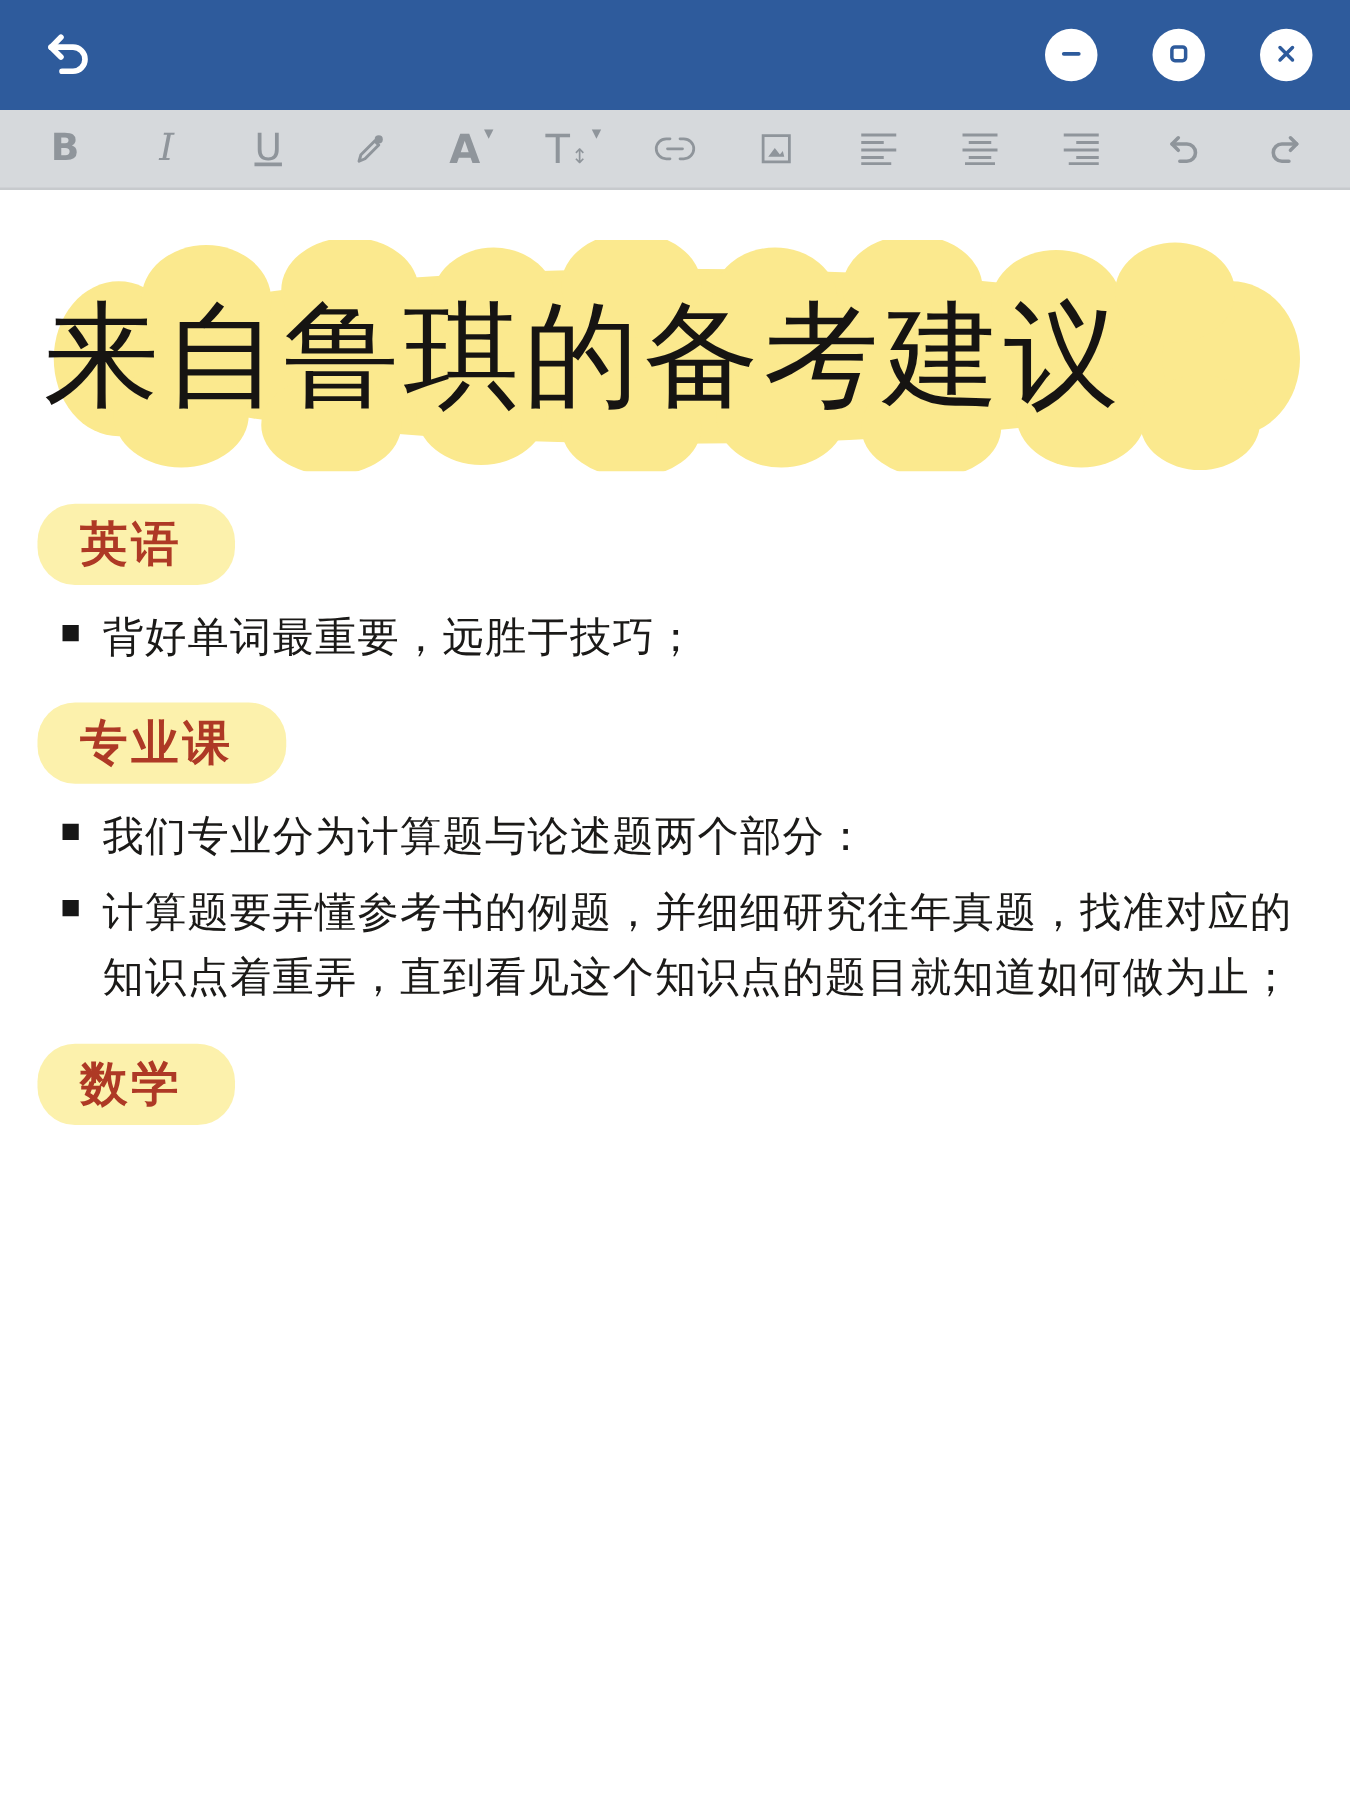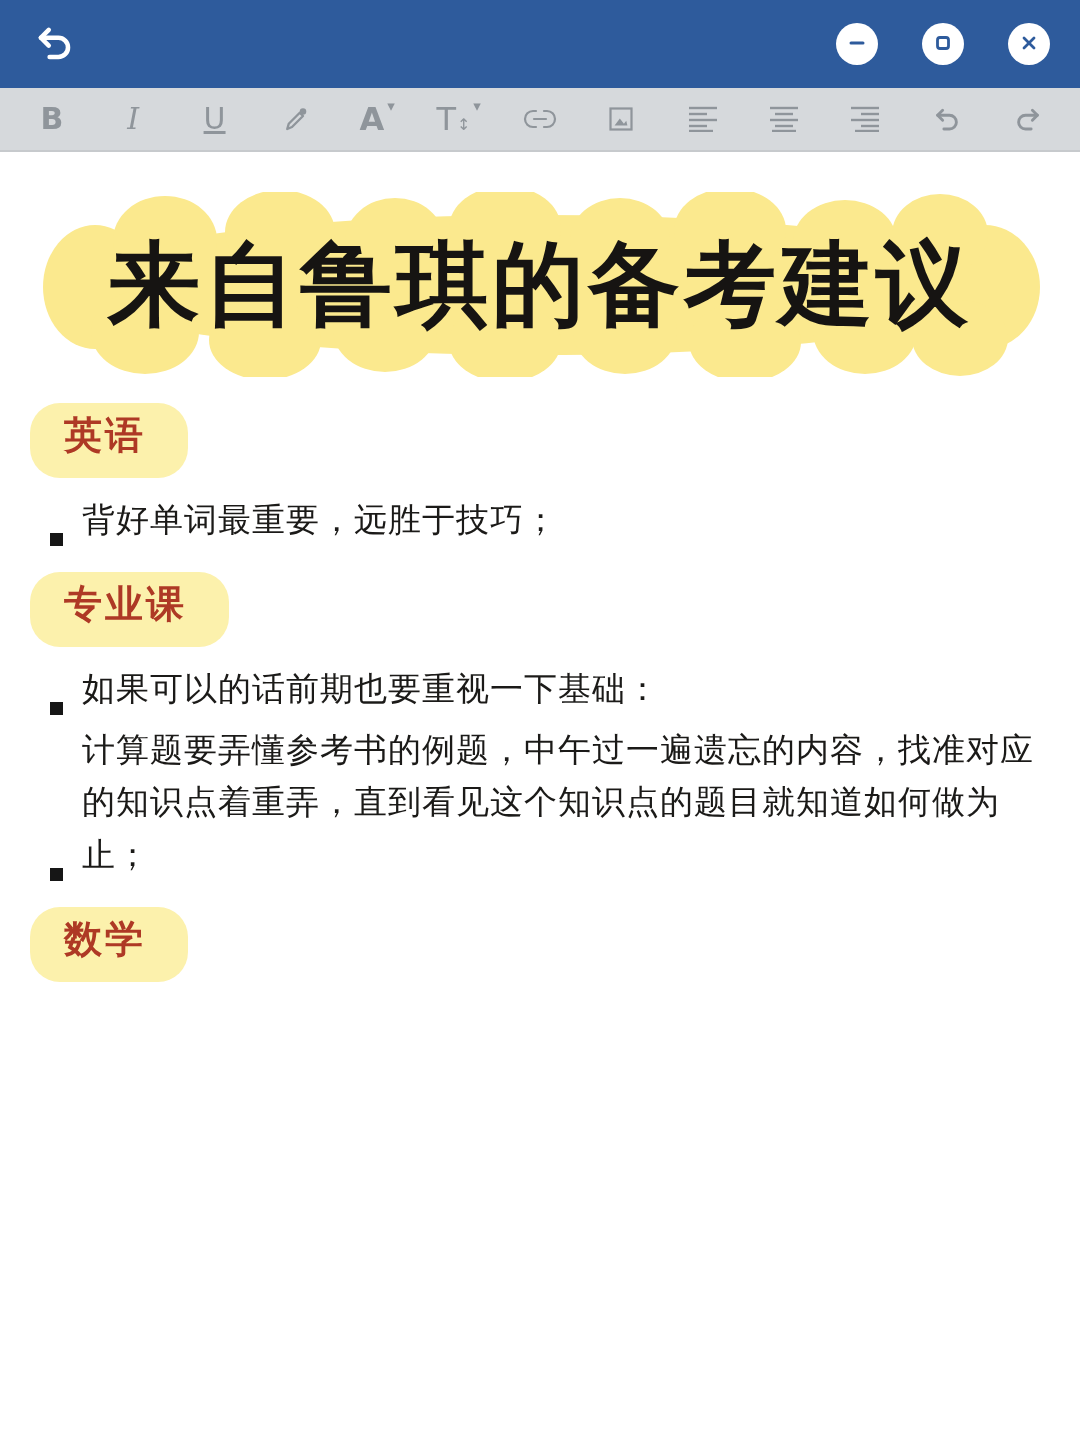--- a/index.html
+++ b/index.html
@@ -48,38 +48,38 @@
   .glyph-t { font-weight: 400; font-size: 32px; }
   .has-caret::after { content: "▾"; font-size: 15px; color: #8F959B; margin-left: 3px; align-self: flex-start; margin-top: 4px; }
   .updown::after { content: "↕"; font-size: 16px; color: #8F959B; margin-left: 1px; }
 
   
   .document { padding: 18px 24px 30px 24px; cursor: text; }
 
   .title-wrap { position: relative; width: 1010px; height: 185px; margin: 22px auto 20px auto; }
   .title-wrap svg.blob { position: absolute; left: 0; top: 0; width: 100%; height: 100%; }
   .doc-title {
-    position: relative; z-index: 1; text-align: center;
-    font-size: 92px; font-weight: 700; color: #161412;
+    position: relative; z-index: 1; text-align: left;
+    font-size: 92px; font-weight: 400; color: #161412;
     line-height: 185px; letter-spacing: 4px; white-space: nowrap;
   }
 
   .doc-section { margin-top: 26px; }
   .pill {
     display: inline-block;
     background: #FCF1AC;
     border-radius: 30px;
-    padding: 7px 42px 17px 34px;
+    padding: 7px 42px 7px 34px;
     margin-left: 6px;
   }
   .pill-label {
     color: #AE3925; font-size: 38px; font-weight: 700; letter-spacing: 3px;
   }
   ul.bullets { list-style: none; margin: 16px 0 0 0; padding: 0 0 0 26px; }
-  li.bullet-item { display: flex; margin: 9px 0; align-items: flex-end; }
+  li.bullet-item { display: flex; margin: 9px 0; }
   .sq {
     flex: none; width: 13px; height: 13px; background: #161616;
     margin: 16px 19px 0 0;
   }
   .bullet-text {
     font-size: 33px; line-height: 1.58; color: #1B1A18;
     letter-spacing: 1px; max-width: 985px;
   }
 </style>
 </head>
@@ -247,25 +247,25 @@
   </section>
 
 
   <section class="doc-section">
     <div class="pill">
       <span class="pill-label">专业课</span>
     </div>
     <ul class="bullets">
       <li class="bullet-item">
         <span class="sq"></span>
-        <span class="bullet-text">如果可以的话前期也要重视一下基础：</span>
+        <span class="bullet-text">我们专业分为计算题与论述题两个部分：</span>
       </li>
       <li class="bullet-item">
         <span class="sq"></span>
-        <span class="bullet-text">计算题要弄懂参考书的例题，中午过一遍遗忘的内容，找准对应的知识点着重弄，直到看见这个知识点的题目就知道如何做为止；</span>
+        <span class="bullet-text">计算题要弄懂参考书的例题，并细细研究往年真题，找准对应的知识点着重弄，直到看见这个知识点的题目就知道如何做为止；</span>
       </li>
     </ul>
   </section>
 
   <section class="doc-section">
     <div class="pill">
       <span class="pill-label">数学</span>
     </div>
     
   </section>

